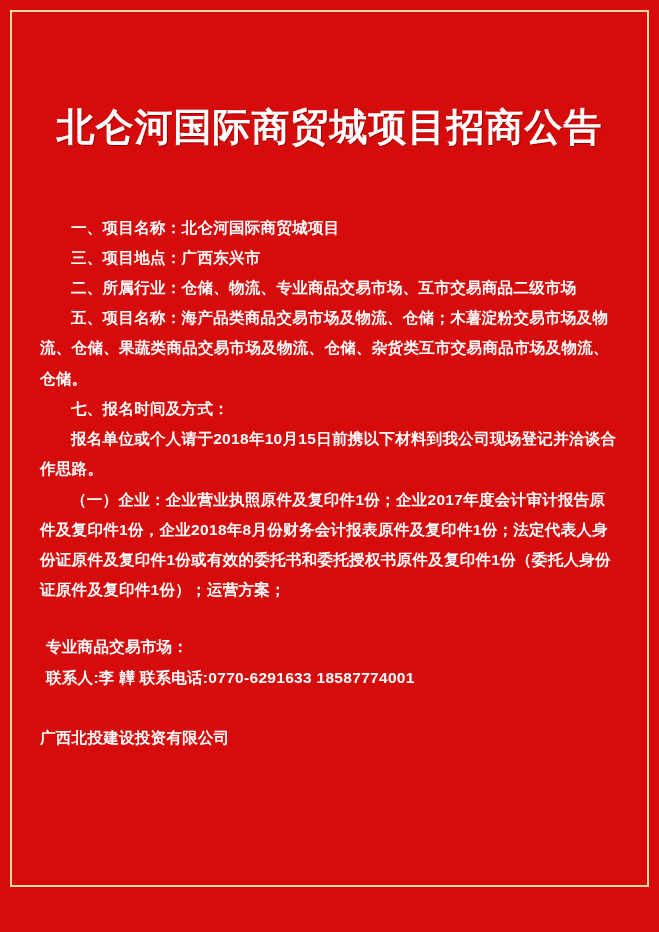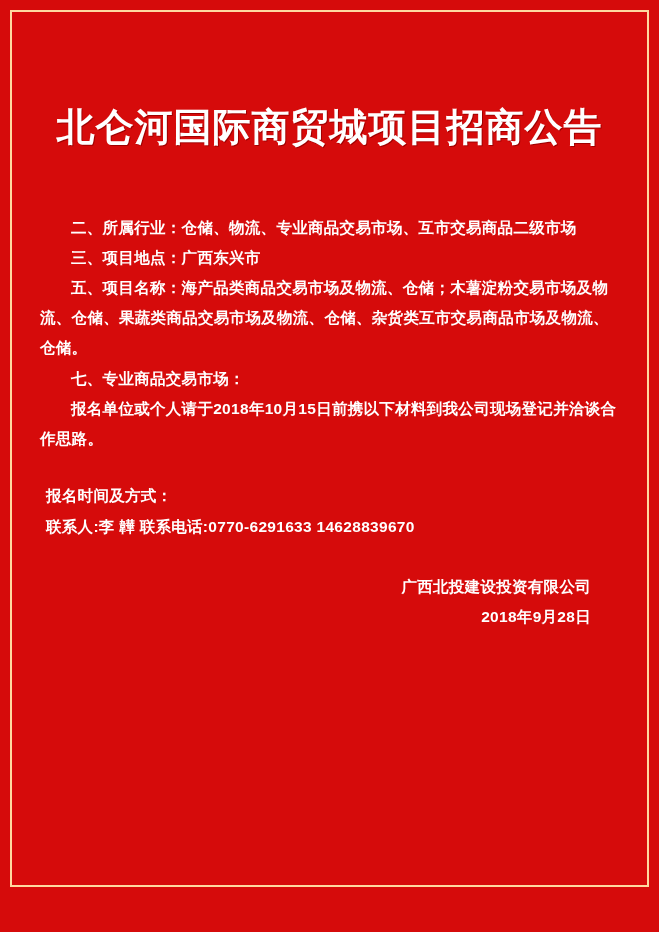--- a/index.html
+++ b/index.html
@@ -66,46 +66,47 @@
     line-height: 2.0;
     letter-spacing: 0.3px;
     padding-left: 6px;
   }
   .sign-block {
     margin-top: 30px;
     color: #ffffff;
     font-size: 15.5px;
     font-weight: bold;
     line-height: 1.9;
-    text-align: right;
+    text-align: left;
     padding-right: 28px;
     letter-spacing: 0.3px;
   }
 </style>
 </head>
 <body>
 
 <div class="poster">
   <div class="frame"></div>
   <div class="content">
 
     <div class="title">北仑河国际商贸城项目招商公告</div>
 
     <div class="body-block">
+      <p class="para">一、项目名称：北仑河国际商贸城项目</p>
+      <p class="para">三、项目地点：广西东兴市</p>
       <p class="para">二、所属行业：仓储、物流、专业商品交易市场、互市交易商品二级市场</p>
-      <p class="para">三、项目地点：广西东兴市</p>
       <p class="para">五、项目名称：海产品类商品交易市场及物流、仓储；木薯淀粉交易市场及物流、仓储、果蔬类商品交易市场及物流、仓储、杂货类互市交易商品市场及物流、仓储。</p>
-      <p class="para">七、专业商品交易市场：</p>
+      <p class="para">七、报名时间及方式：</p>
       <p class="para">报名单位或个人请于2018年10月15日前携以下材料到我公司现场登记并洽谈合作思路。</p>
+      <p class="para">（一）企业：企业营业执照原件及复印件1份；企业2017年度会计审计报告原件及复印件1份，企业2018年8月份财务会计报表原件及复印件1份；法定代表人身份证原件及复印件1份或有效的委托书和委托授权书原件及复印件1份（委托人身份证原件及复印件1份）；运营方案；</p>
     </div>
 
     <div class="contact-block">
-      <div>报名时间及方式：</div>
-      <div>联系人:李  韡    联系电话:0770-6291633    14628839670</div>
+      <div>专业商品交易市场：</div>
+      <div>联系人:李  韡    联系电话:0770-6291633    18587774001</div>
     </div>
 
     <div class="sign-block">
       <div>广西北投建设投资有限公司</div>
-      <div>2018年9月28日</div>
     </div>
 
   </div>
 </div>
 
 </body></html>

